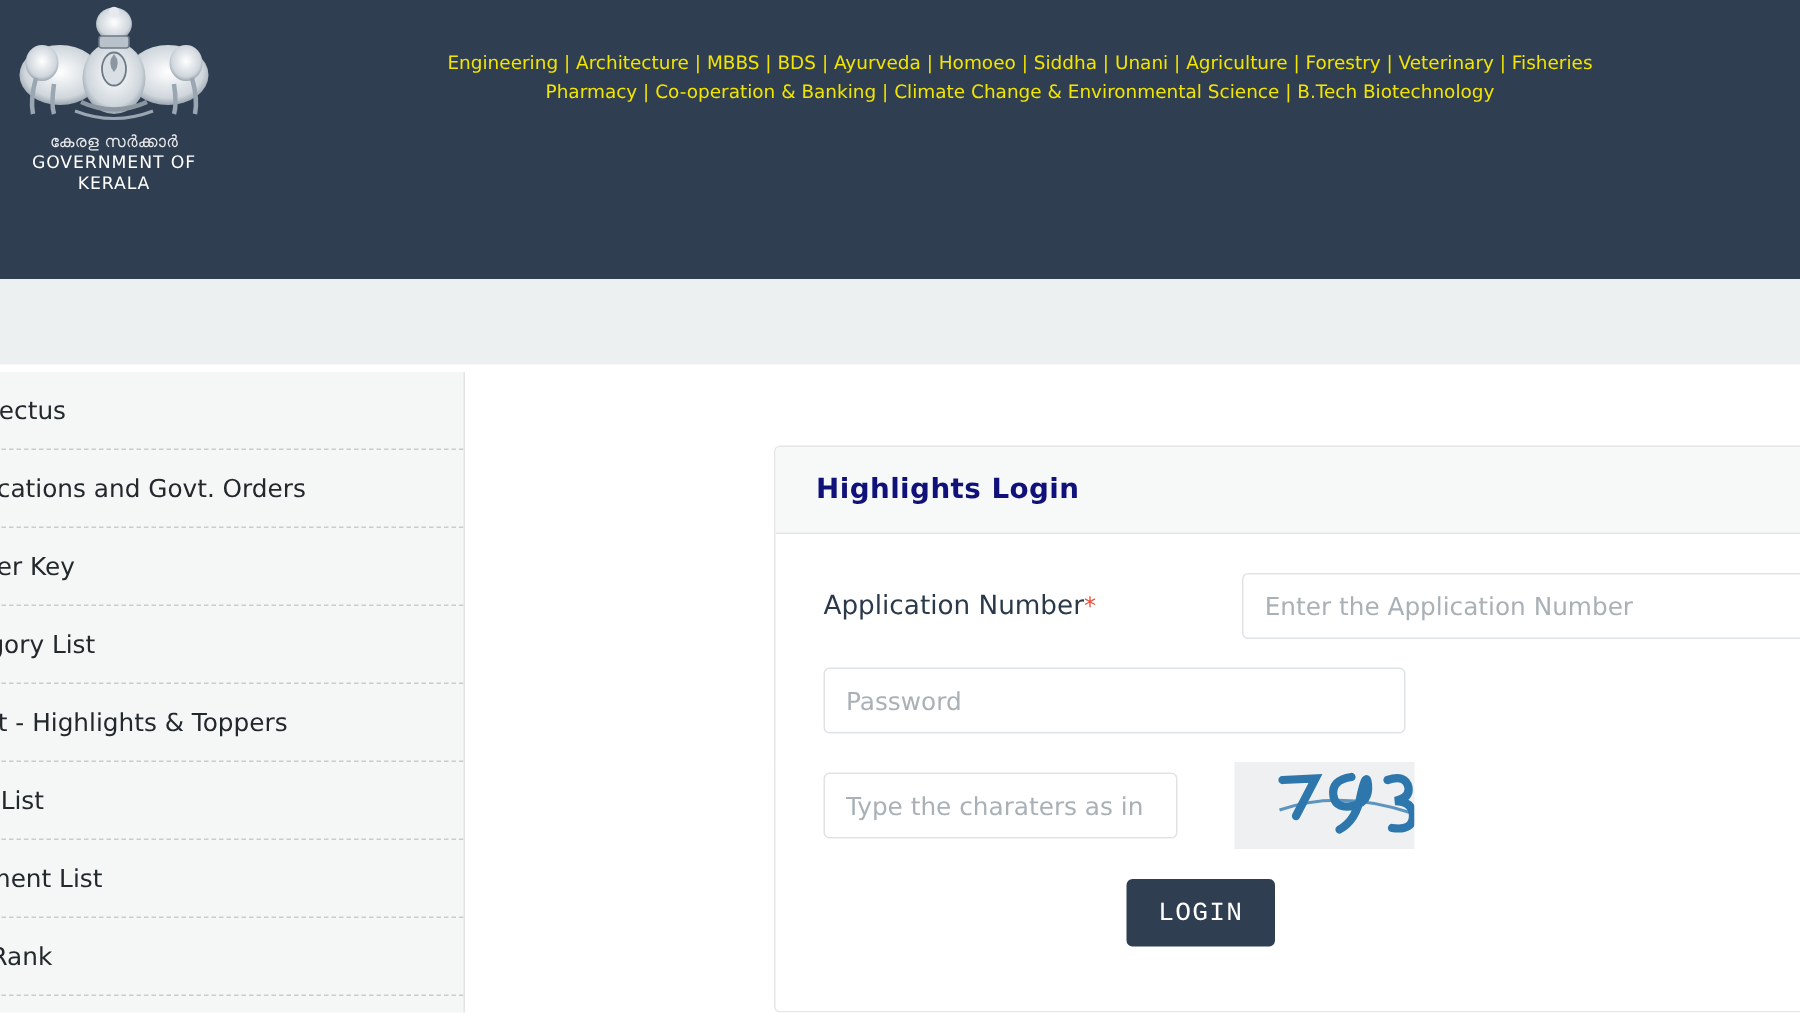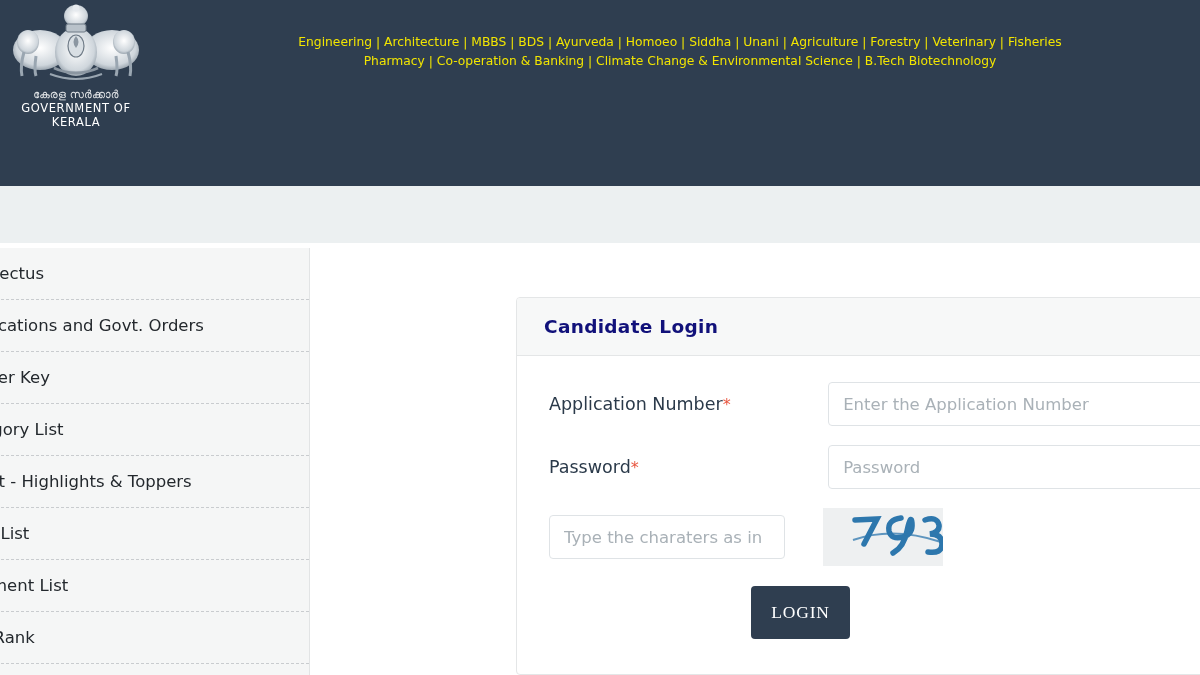--- a/index.html
+++ b/index.html
@@ -134,26 +134,26 @@
     background: #eef0f1;
     overflow: hidden;
     position: relative;
     flex: 0 0 auto;
     cursor: pointer;
   }
   .captcha-box svg { position: absolute; left: 28px; top: 2px; }
 
   .btn-row { padding-left: 234px; margin-top: 20px; }
   .login-btn {
-    width: 99px; height: 53px;
+    width: 99px; height: 45px;
     background: #2f3e50;
     border: none; border-radius: 4px;
     color: #ffffff;
     font-size: 17.5px; letter-spacing: .8px;
-    font-family: Liberation Serif, serif;
+    font-family: Liberation Mono, monospace;
     cursor: pointer;
   }
 </style>
 </head>
 <body>
 
 <div id="page">
 
   <div class="site-header">
 
@@ -206,36 +206,33 @@
     <div class="side-item">Answer Key</div>
     <div class="side-item">Category List</div>
     <div class="side-item">Result - Highlights &amp; Toppers</div>
     <div class="side-item">Rank List</div>
     <div class="side-item">Allotment List</div>
     <div class="side-item">Last Rank</div>
   </div>
 
   <div class="login-panel">
     <div class="panel-head">
-      <span class="panel-title">Candidate Login</span>
+      <span class="panel-title">Highlights Login</span>
     </div>
 
     <div class="panel-body">
 
       <div class="form-row">
         <div class="form-label">
           <span>Application Number</span><span class="req">*</span>
         </div>
         <input class="field field-wide" type="text" placeholder="Enter the Application Number" style="">
       </div>
 
       <div class="form-row">
-        <div class="form-label">
-          <span>Password</span><span class="req">*</span>
-        </div>
         <input class="field field-wide" type="text" placeholder="Password" style="">
       </div>
 
       <div class="form-row">
         <input class="field field-code" type="text" placeholder="Type the charaters as in" style="">
         <div class="captcha-box">
           <svg width="92" height="54" viewBox="0 0 92 54">
             <g fill="none" stroke="#2d77ad" stroke-width="5.5" stroke-linecap="round">
               <path d="M4 10 L26 9 L13 34"></path>
               <path d="M50 8 q-14 2 -12 13 q2 9 14 6 q10 -3 9 -14 q-1 -10 -5 8 q-3 16 -14 22"></path>

